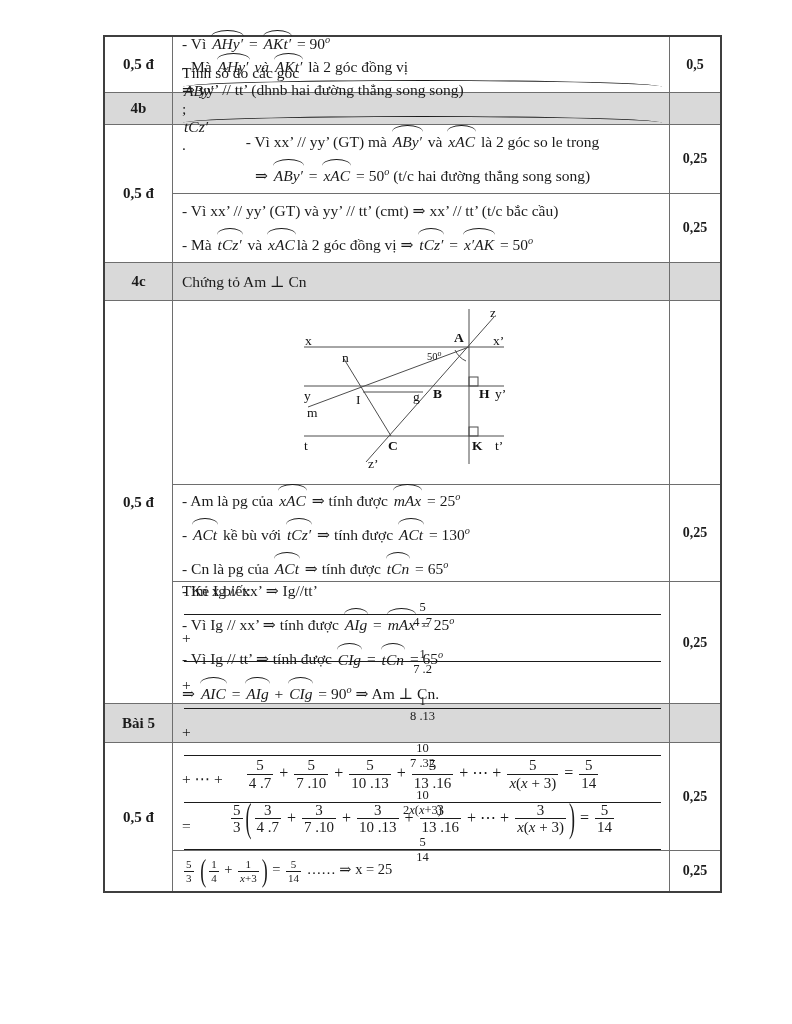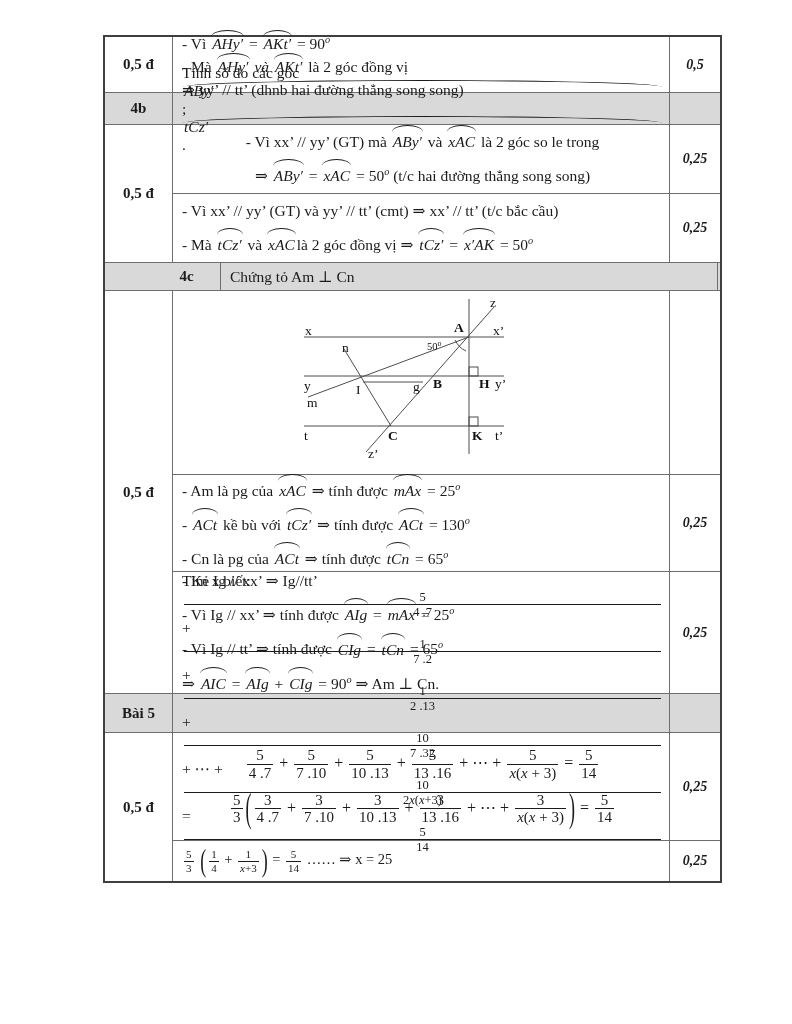--- a/index.html
+++ b/index.html
@@ -13,21 +13,21 @@
   .c1{flex:0 0 68px;border-right:1px solid #6e6e6e;display:flex;align-items:center;
       justify-content:center;font-weight:bold;font-size:15px;box-sizing:border-box;text-align:center;font-family:Liberation Serif, serif;}
   .subcol{flex:1;display:flex;flex-direction:column;min-width:0;}
   .sub{display:flex;border-top:1px solid #6e6e6e;box-sizing:border-box;}
   .sub:first-child{border-top:none;}
   .c2{flex:0 0 497px;border-right:1px solid #6e6e6e;box-sizing:border-box;
       padding:2px 6px 2px 9px;display:flex;flex-direction:column;justify-content:center;
       font-size:15.5px;min-width:0;}
   .hdr .c2{font-size:15.5px;}
   .c3{flex:1;display:flex;align-items:center;justify-content:center;
-      font-weight:bold;font-style:italic;font-size:14px;box-sizing:border-box;}
+      font-weight:bold;font-size:14px;box-sizing:border-box;}
   .line{white-space:nowrap;}
   .tight .line{line-height:23px;}
   .loose .line{line-height:30px;}
   .display .c2{align-items:center;}
   .display .line{margin:5px 0;font-size:16px;}
   .small .line{font-size:14.5px;}
   
   .arc{font-style:italic;position:relative;display:inline-block;padding:0 2px;}
   .arc::before{content:"";position:absolute;left:1px;right:1px;top:-2px;height:6px;
        border-top:1.4px solid #1b1b1b;border-radius:50% 50% 0 0 / 100% 100% 0 0;}
@@ -87,21 +87,21 @@
           </div>
           <div class="sub loose" style="height: 69px;">
             <div class="c2">
               <div class="line">- Vì xx’ // yy’ (GT) và yy’ // tt’ (cmt) ⇒ xx’ // tt’ (t/c bắc cầu)</div>
               <div class="line">- Mà <span class="arc">tCz′</span> và <span class="arc">xAC</span>là 2 góc đồng vị ⇒ <span class="arc">tCz′</span> =  <span class="arc">x′AK</span> = 50<sup>o</sup></div>
             </div>
             <div class="c3">0,25</div>
           </div>
         </div>
       </div>
-      <div class="row hdr" style="height: 28px; padding-left: 48px;">
+      <div class="row hdr" style="height: 38px;">
         <div class="c1">4c</div>
         <div class="c2">Chứng tỏ Am ⊥ Cn</div>
         <div class="c3"></div>
       </div>
       <div class="row">
         <div class="c1">0,5 đ</div>
         <div class="subcol">
           <div class="sub" style="height: 183px;">
             <div class="c2 figcell">
               <svg width="497" height="183" viewBox="0 0 497 183">
@@ -160,21 +160,21 @@
       <div class="row hdr" style="height: 39px;">
         <div class="c1">Bài 5</div>
         <div class="c2">Tìm x biết: <span class="frac">
             <span class="fn">5</span>
             <span class="fd">4 .7</span>
           </span> + <span class="frac">
             <span class="fn">1</span>
             <span class="fd">7 .2</span>
           </span> + <span class="frac">
             <span class="fn">1</span>
-            <span class="fd">2 .13</span>
+            <span class="fd">8 .13</span>
           </span> + <span class="frac">
             <span class="fn">10</span>
             <span class="fd">7 .32</span>
           </span> + ⋯ + <span class="frac">
             <span class="fn">10</span>
             <span class="fd">2<i>x</i>(<i>x</i>+3)</span>
           </span> = <span class="frac">
             <span class="fn">5</span>
             <span class="fd">14</span>
           </span></div>

